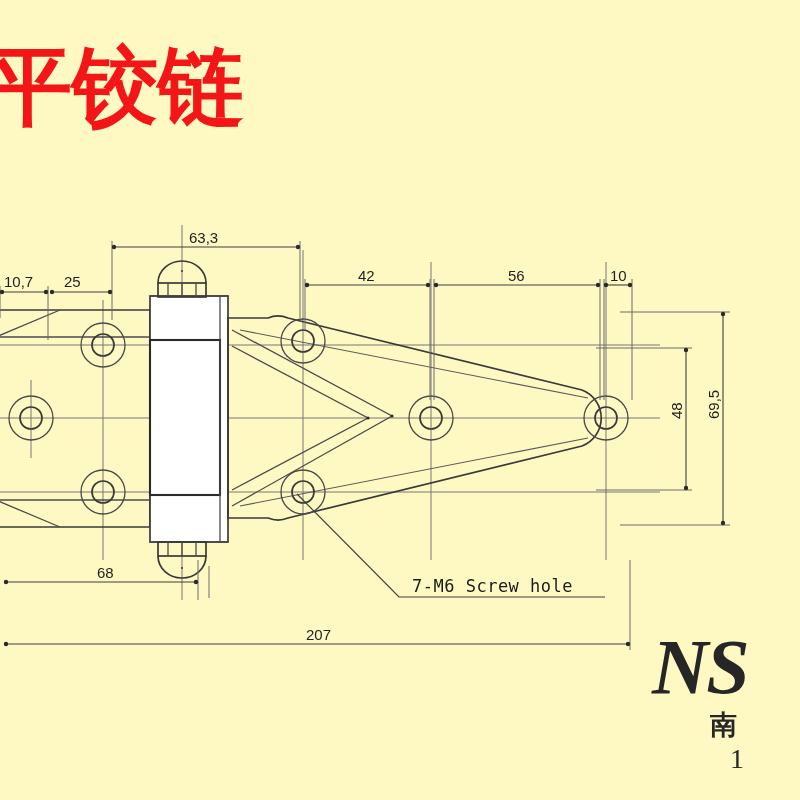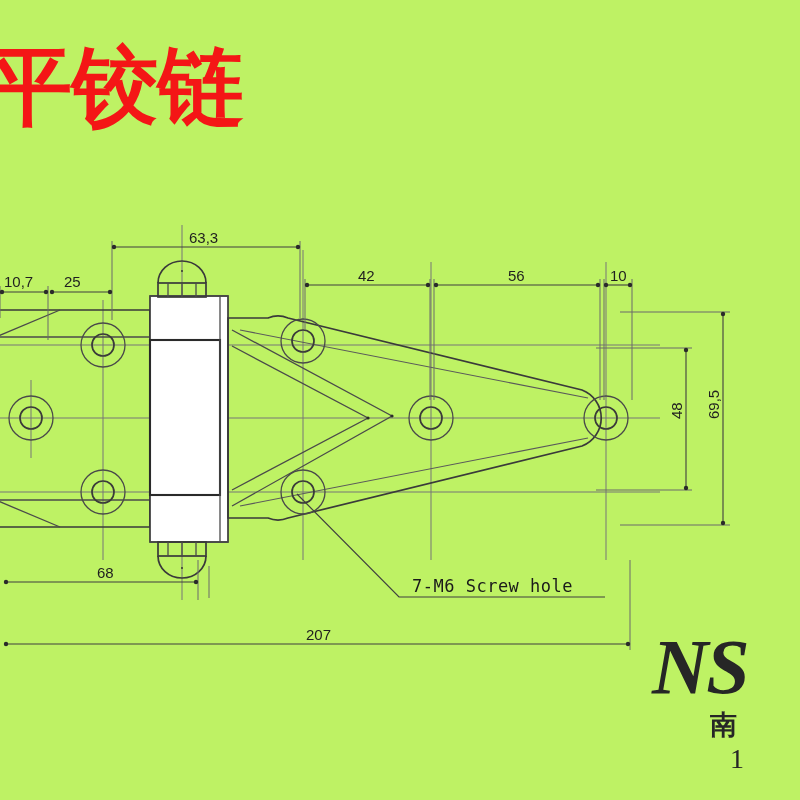--- a/index.html
+++ b/index.html
@@ -13,21 +13,21 @@
     height: 800px;
     position: relative;
     overflow: hidden;
     font-family: "Liberation Sans", sans-serif;
   }
   #stage {
     position: absolute;
     left: 0; top: 0;
     width: 800px;
     height: 800px;
-    background: #bef264;
+    background: #fef9c3;
   }
   #drawing-svg {
     position: absolute;
     left: 0; top: 0;
     width: 800px;
     height: 800px;
     display: block;
   }
   .title-text {
     position: absolute;

